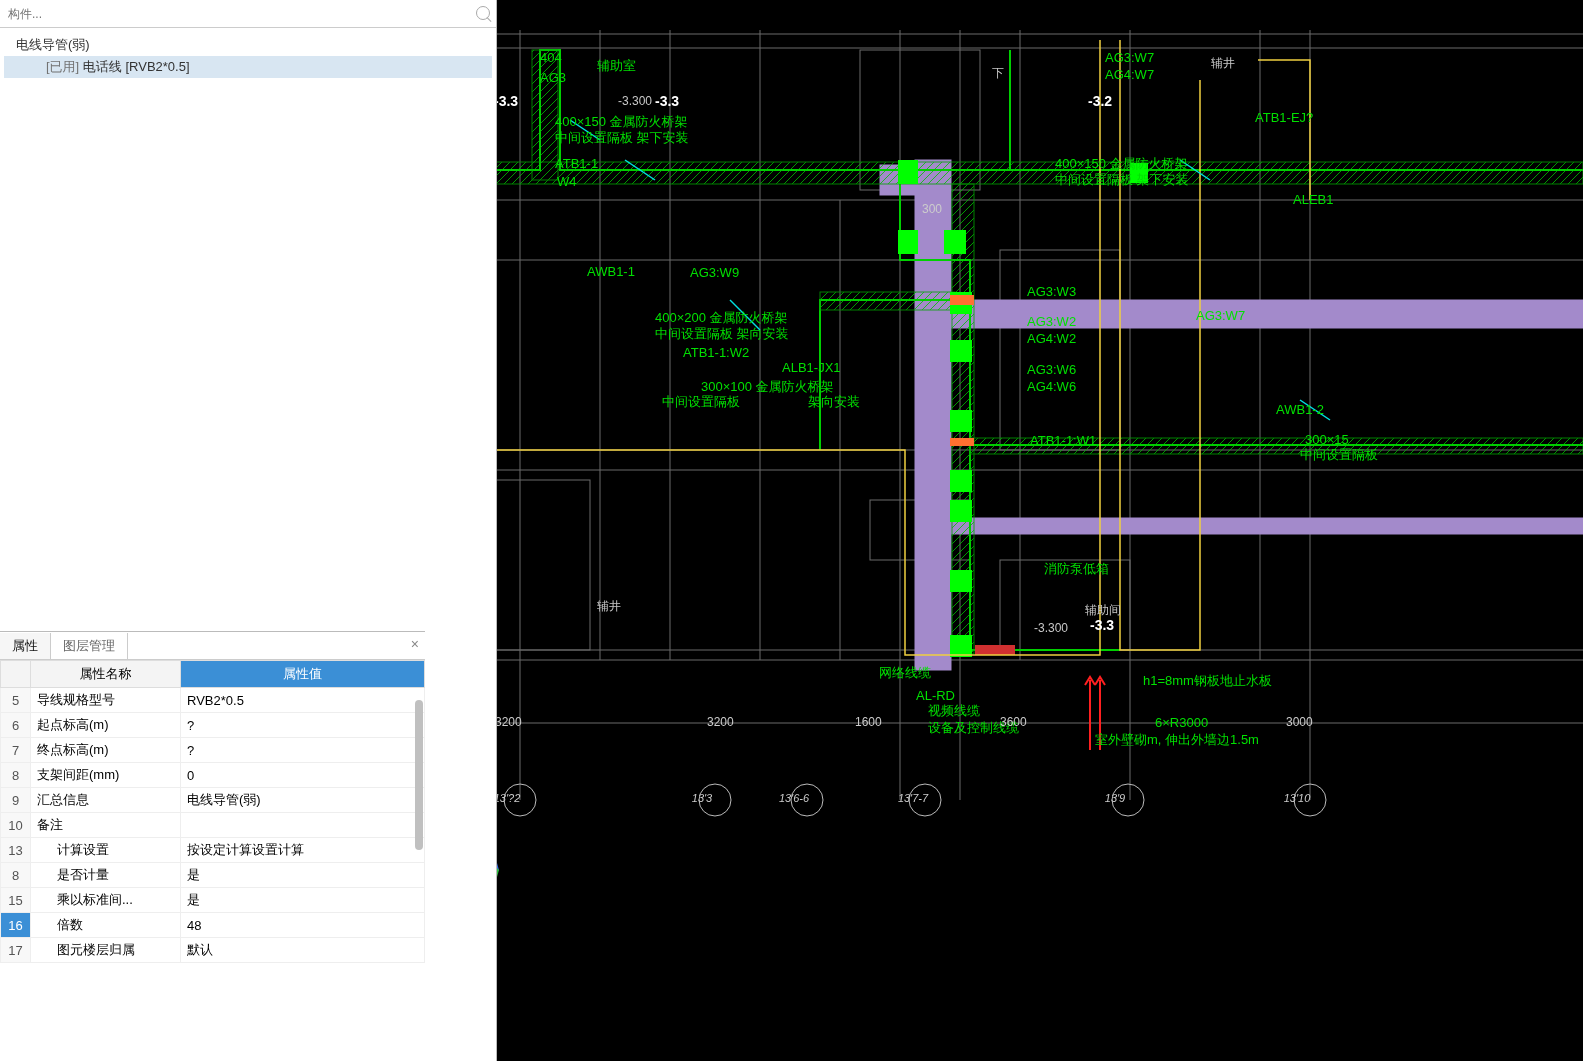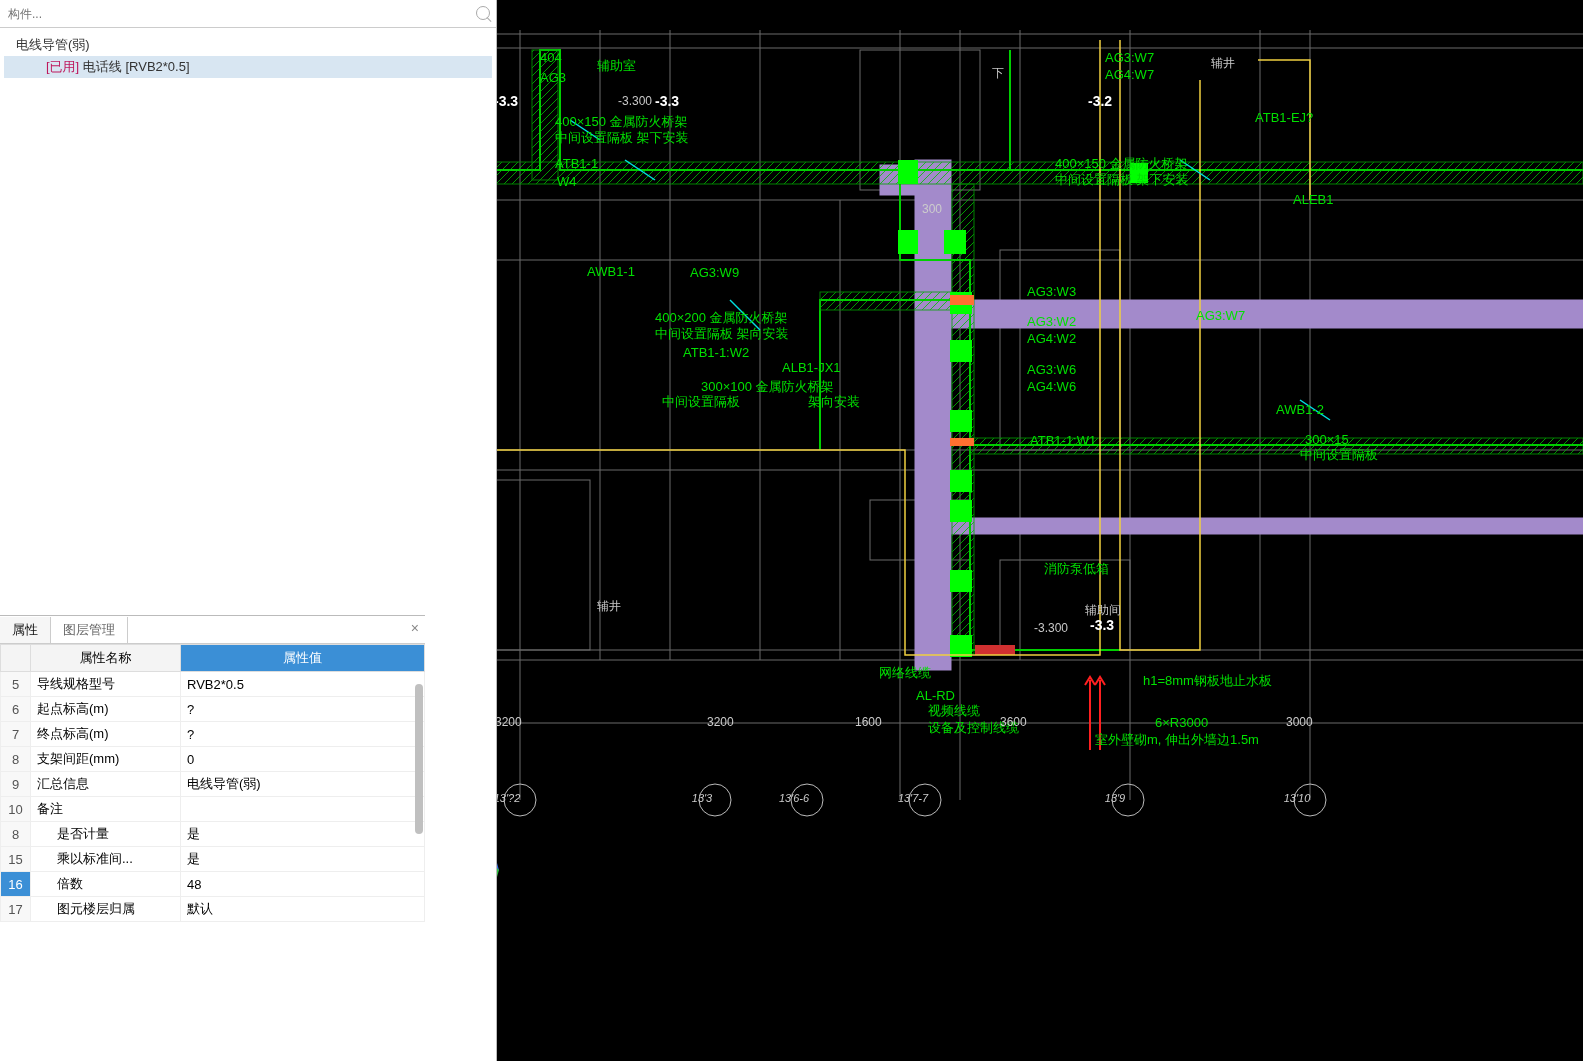--- a/index.html
+++ b/index.html
@@ -9,22 +9,22 @@
   .left-panel { position:absolute; left:0; top:0; width:497px; height:100%; background:#fff; border-right:1px solid #bbb; display:flex; flex-direction:column; }
   .search-bar { height:28px; border-bottom:1px solid #ccc; display:flex; align-items:center; padding:0 6px; color:#999; font-size:12px; position:relative; }
   .search-bar input { border:none; outline:none; flex:1; font-size:12px; background:transparent; }
   .search-bar .mag { position:absolute; right:6px; top:6px; width:14px; height:14px; border:1px solid #aaa; border-radius:50%; }
   .search-bar .mag::after { content:""; position:absolute; width:6px; height:1px; background:#aaa; transform:rotate(45deg); right:-3px; bottom:-1px; }
   .tree { flex: 0 0 auto; padding:6px 4px; font-size:13px; color:#333; }
   .tree-row { padding:2px 4px; }
   .tree-row.lvl1 { padding-left:12px; }
   .tree-row.lvl2 { padding-left:42px; }
   .tree-row.sel { background:#d8e6f2; }
-  .tag-used { color:#be185d; }
-  .prop-panel { position:absolute; left:0; bottom:16px; width:425px; background:#fff; border-top:1px solid #bbb; }
+  .tag-used { color:#737373; }
+  .prop-panel { position:absolute; left:0; bottom:0; width:425px; background:#fff; border-top:1px solid #bbb; }
   .prop-header { display:flex; align-items:center; border-bottom:1px solid #ccc; height:28px; position:relative; }
   .prop-tab { padding:4px 12px; font-size:13px; color:#666; border-right:1px solid #ccc; }
   .prop-tab.active { color:#111; font-weight:500; background:#f6f6f6; }
   .close-x { position:absolute; right:6px; top:4px; font-size:14px; color:#888; cursor:pointer; }
   .prop-table { width:100%; border-collapse:collapse; font-size:13px;border-radius:28px; }
   .prop-table th { background:#f4f4f4; font-weight:normal; padding:4px 6px; border:1px solid #ddd; text-align:center; }
   .prop-table th.val { background:#3b8fd6; color:#fff; }
   .prop-table td { border:1px solid #eee; padding:3px 6px; }
   .row-num { width:28px; text-align:center; color:#555; background:#f8f8f8; }
   .row-num.sel { background:#3b8fd6; color:#fff; }
@@ -292,20 +292,25 @@
             <td class="row-num">9</td>
             <td>汇总信息</td>
             <td>电线导管(弱)</td>
           </tr>
           <tr>
             <td class="row-num">10</td>
             <td>备注</td>
             <td></td>
           </tr>
           <tr>
+            <td class="row-num">13</td>
+            <td class="indent1">计算设置</td>
+            <td>按设定计算设置计算</td>
+          </tr>
+          <tr>
             <td class="row-num">8</td>
             <td class="indent1">是否计量</td>
             <td>是</td>
           </tr>
           <tr>
             <td class="row-num">15</td>
             <td class="indent1">乘以标准间...</td>
             <td>是</td>
           </tr>
           <tr>

